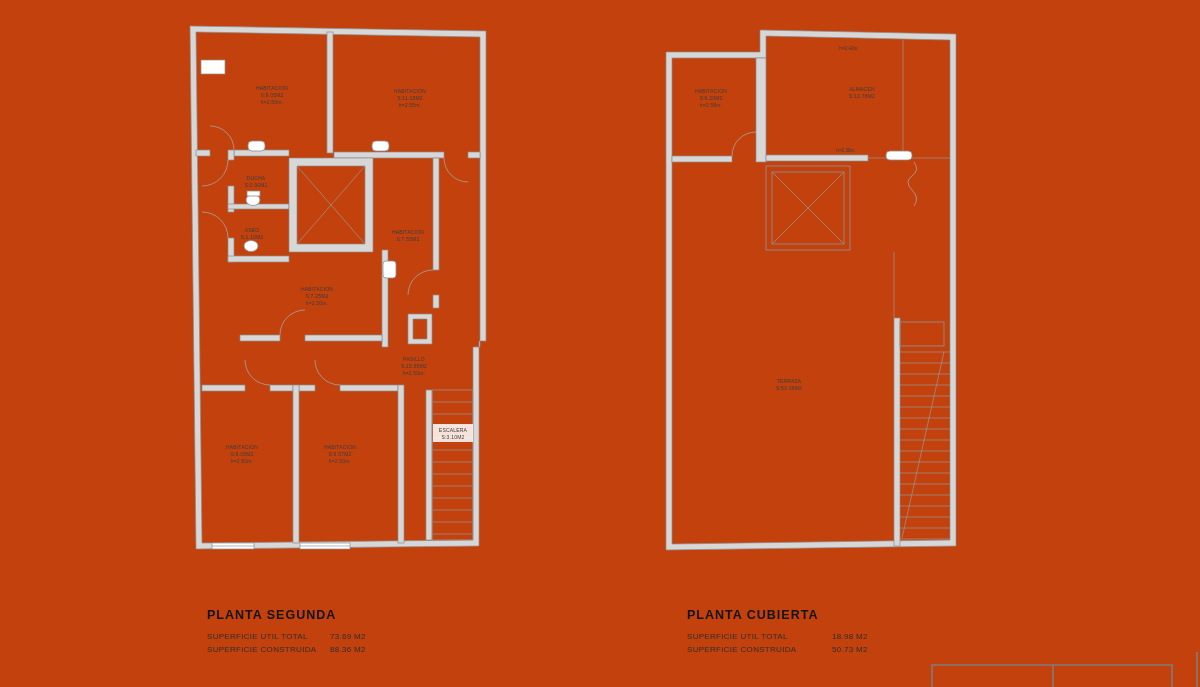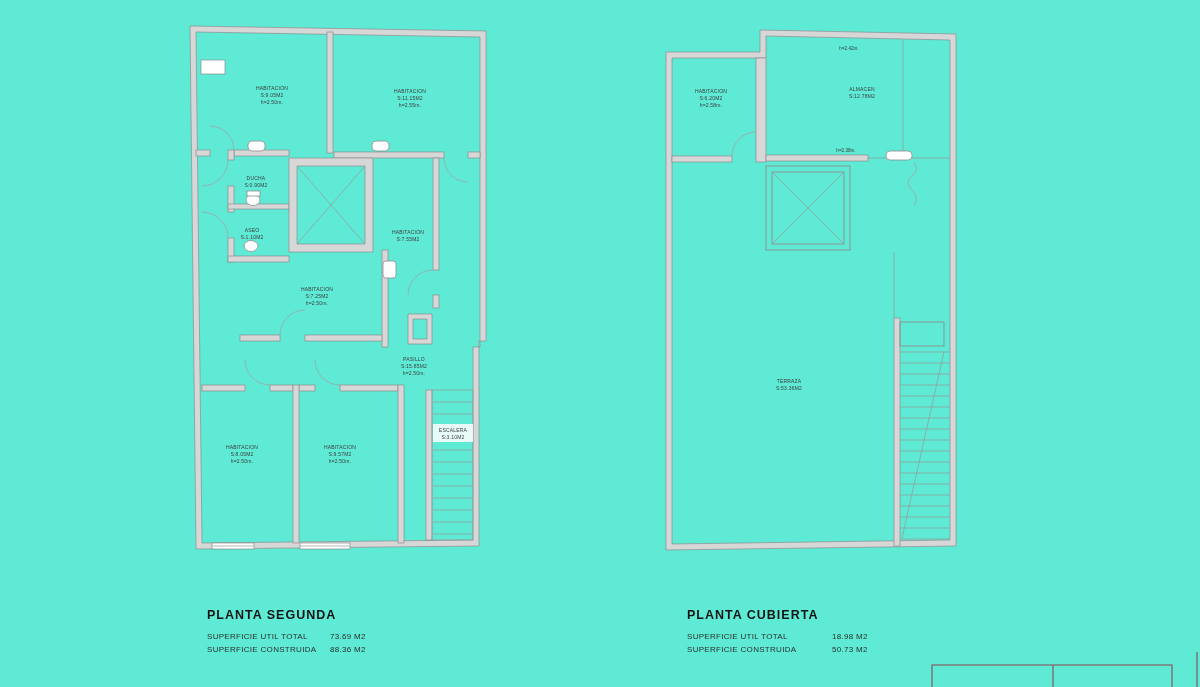--- a/index.html
+++ b/index.html
@@ -1,16 +1,16 @@
 <!DOCTYPE html>
 <html><head>
 <meta charset="utf-8">
 <style>
   html,body{margin:0;padding:0;background:#ffffff;}
-  .sheet{position:relative;width:1200px;height:687px;background:#5eead4;overflow:hidden;
+  .sheet{position:relative;width:1200px;height:687px;background:#c2410c;overflow:hidden;
          font-family:"Liberation Sans", sans-serif;}
   svg{display:block;}
   .wall{fill:#d7d7d7;stroke:#8e8e8e;stroke-width:0.7;}
   .thin{fill:none;stroke:#8e8e8e;stroke-width:0.9;}
   .hair{fill:none;stroke:#9a9a9a;stroke-width:0.7;}
   .arc{fill:none;stroke:#a5a5a5;stroke-width:0.8;}
   .fix{fill:#ffffff;stroke:#8e8e8e;stroke-width:0.8;}
   .winbox{fill:#ffffff;stroke:#8e8e8e;stroke-width:0.7;}
   .labelbg{fill:#ffffff;opacity:0.85;}
   .rl{font-size:5px;fill:#3d3d3d;text-anchor:middle;letter-spacing:0.2px;}

